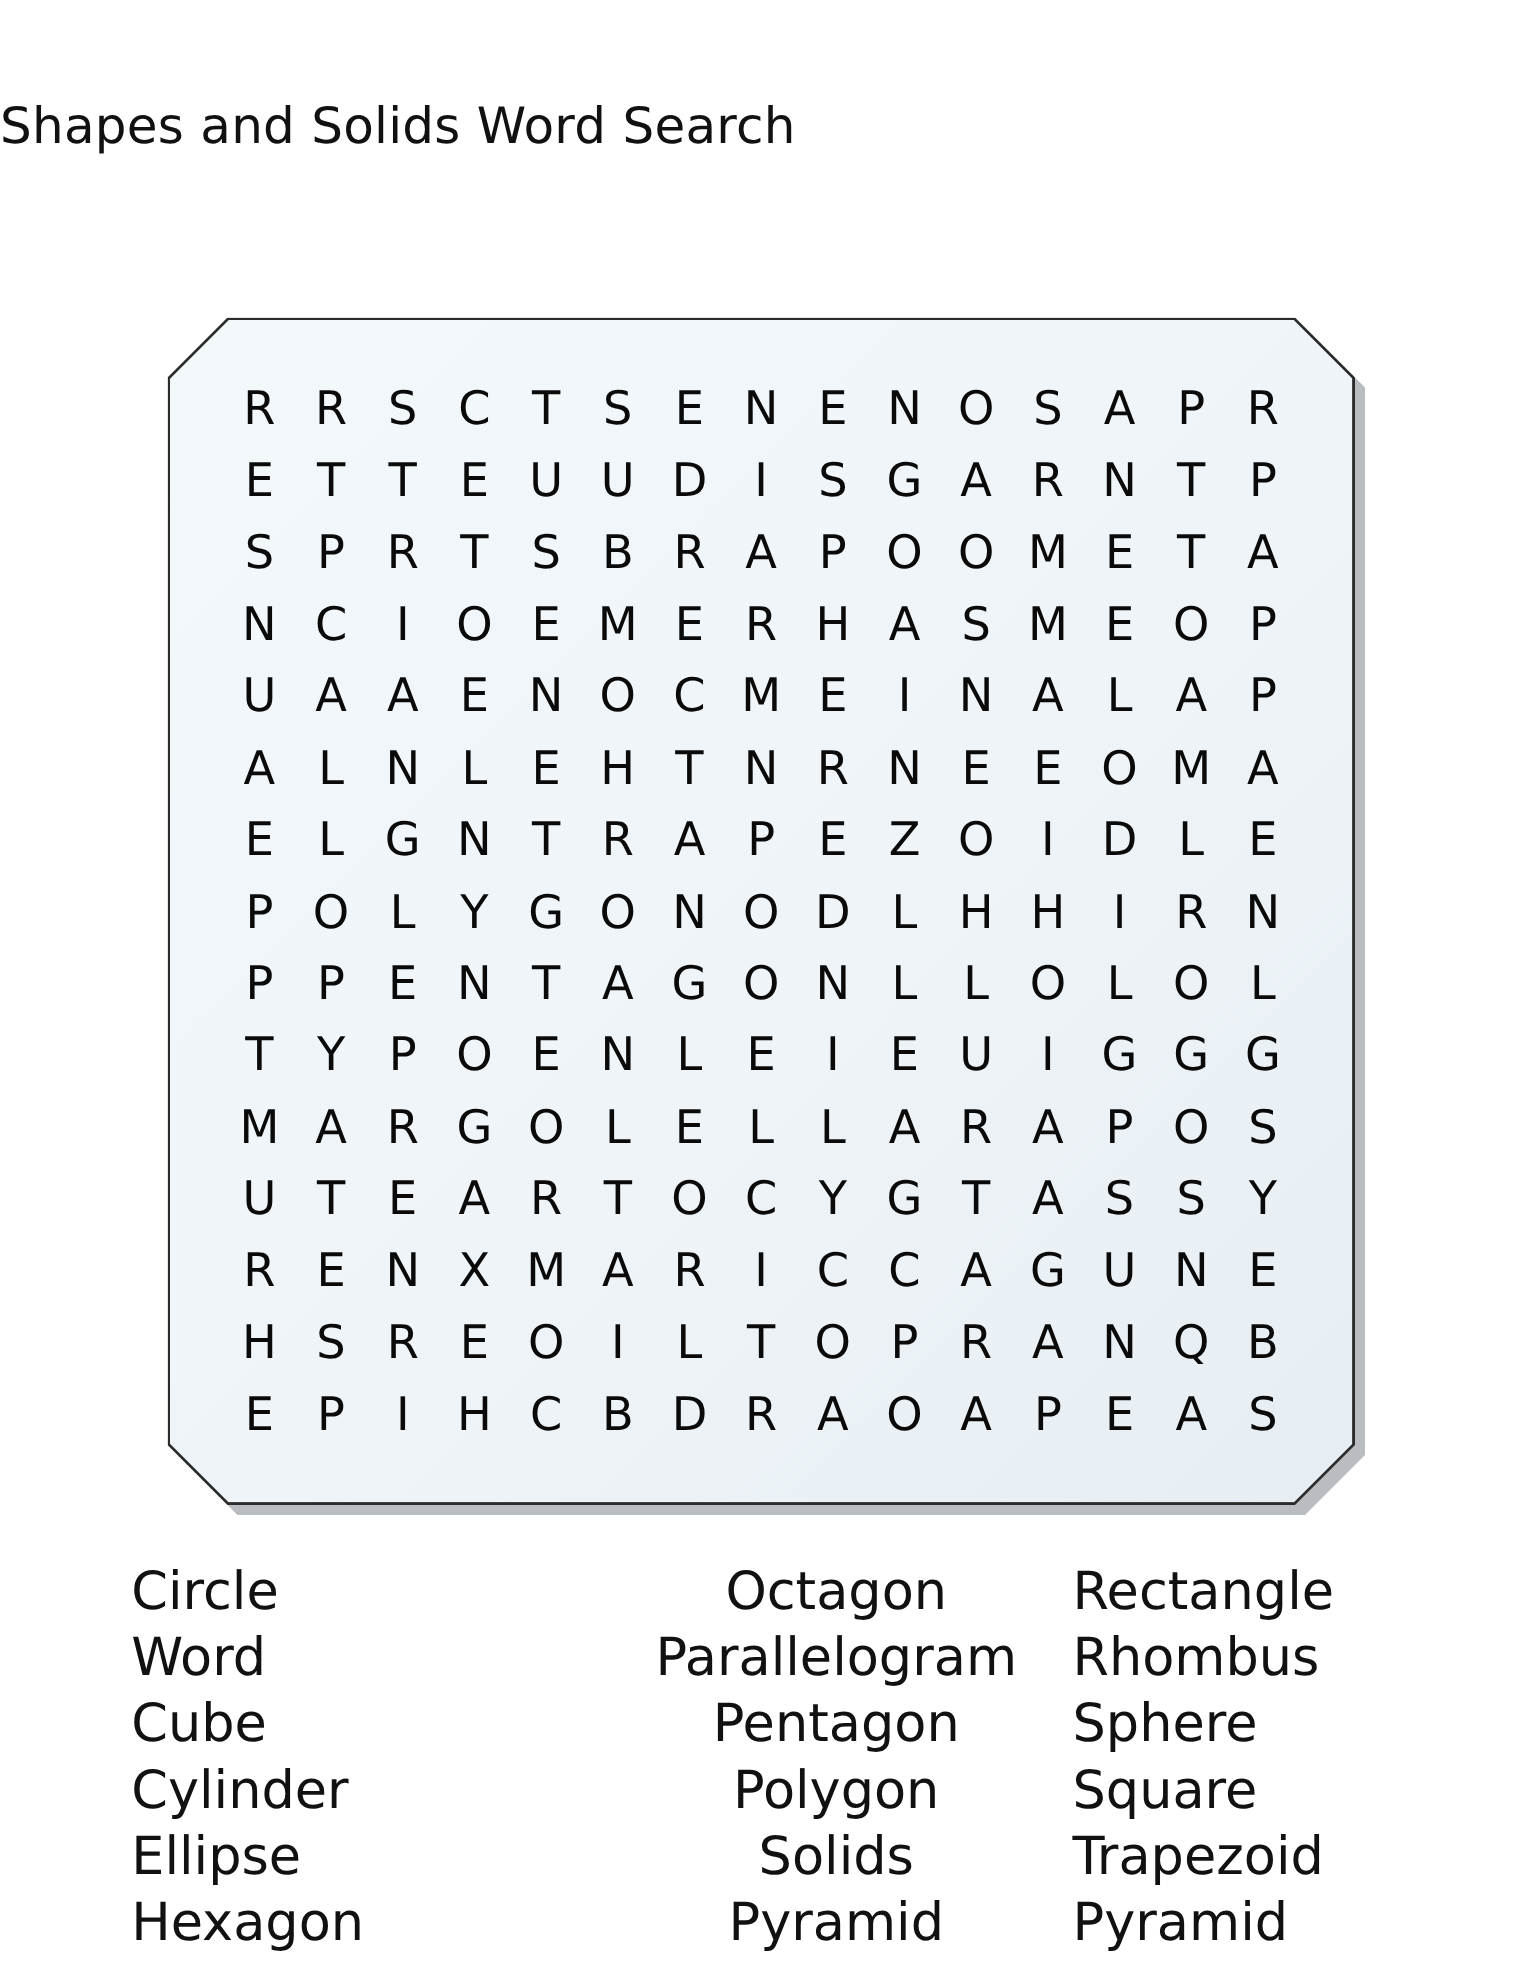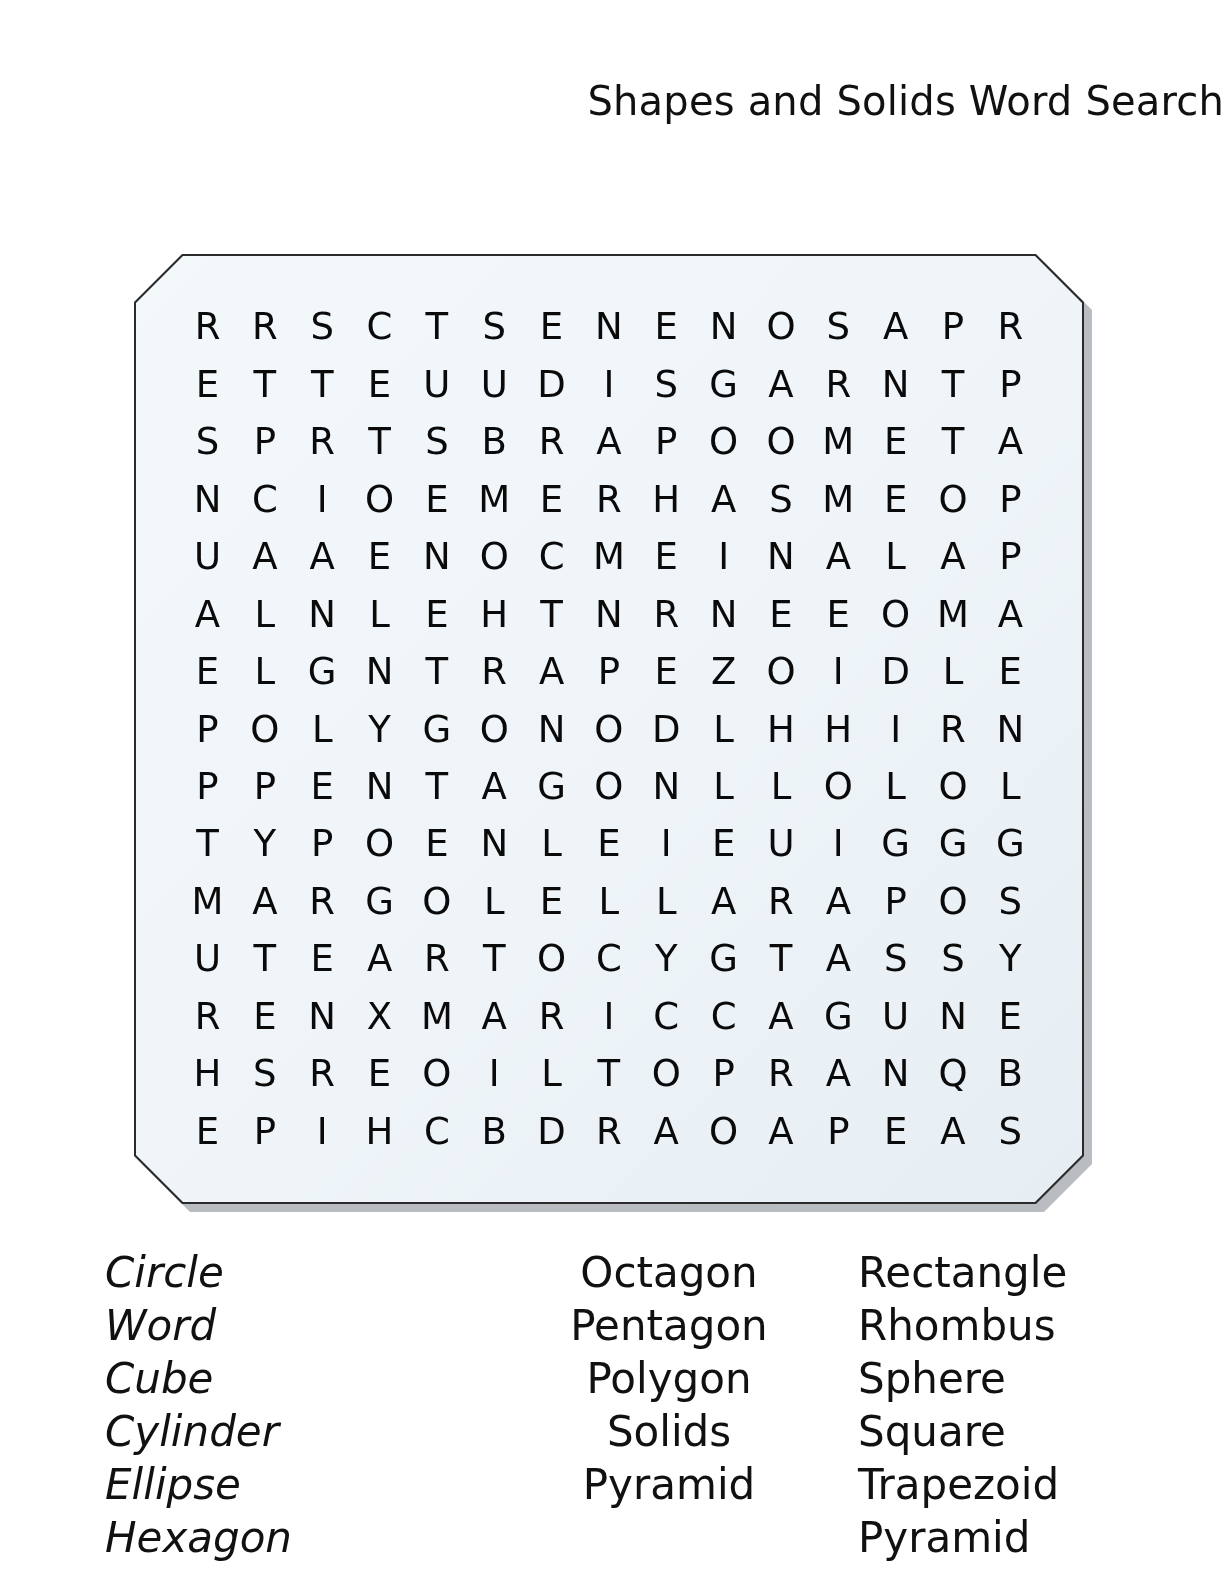--- a/index.html
+++ b/index.html
@@ -17,21 +17,21 @@
   }
 
   .page {
     width: 1224px;
     height: 1584px;
     position: relative;
     box-sizing: border-box;
   }
 
   .title {
-    text-align: right;
+    text-align: left;
     font-size: 40px;
     font-weight: 400;
     letter-spacing: 0.2px;
     margin-top: 78px;
     color: #111;
   }
 
   
   .grid-wrap {
     position: absolute;
@@ -110,21 +110,21 @@
     top: 1168px;
     width: 1020px;
     display: flex;
     gap: 0;
   }
 
   .word-col {
     display: flex;
     flex-direction: column;
   }
-  .col-1 { width: 375px; font-style: italic; }
+  .col-1 { width: 375px; }
   .col-2 { width: 378px; text-align: center; }
   .col-3 { width: 267px; }
 
   .word {
     font-size: 42px;
     line-height: 53px;
     color: #111;
     white-space: nowrap;
   }
 </style>
@@ -402,20 +402,21 @@
     <div class="word-col col-1" id="word-col-0">
         <div class="word">Circle</div>
         <div class="word">Word</div>
         <div class="word">Cube</div>
         <div class="word">Cylinder</div>
         <div class="word">Ellipse</div>
         <div class="word">Hexagon</div>
       </div>
     <div class="word-col col-2" id="word-col-1">
         <div class="word">Octagon</div>
+        <div class="word">Parallelogram</div>
         <div class="word">Pentagon</div>
         <div class="word">Polygon</div>
         <div class="word">Solids</div>
         <div class="word">Pyramid</div>
       </div>
     <div class="word-col col-3" id="word-col-2">
         <div class="word">Rectangle</div>
         <div class="word">Rhombus</div>
         <div class="word">Sphere</div>
         <div class="word">Square</div>

